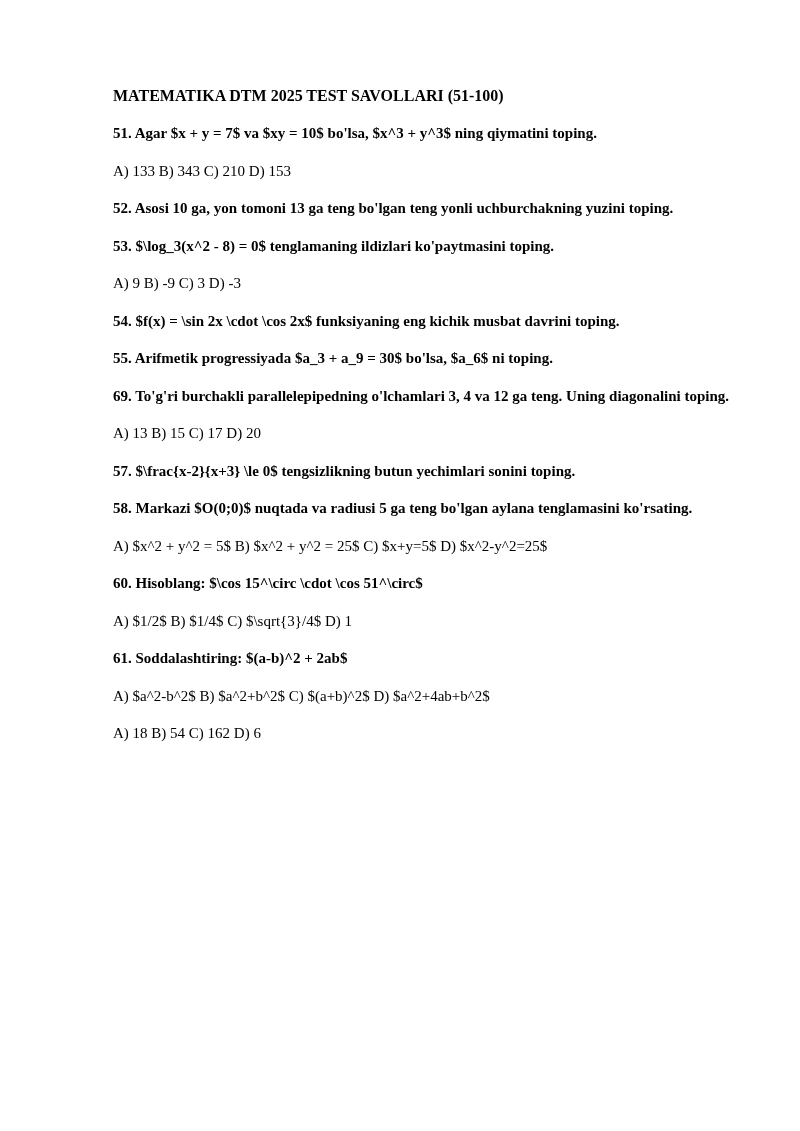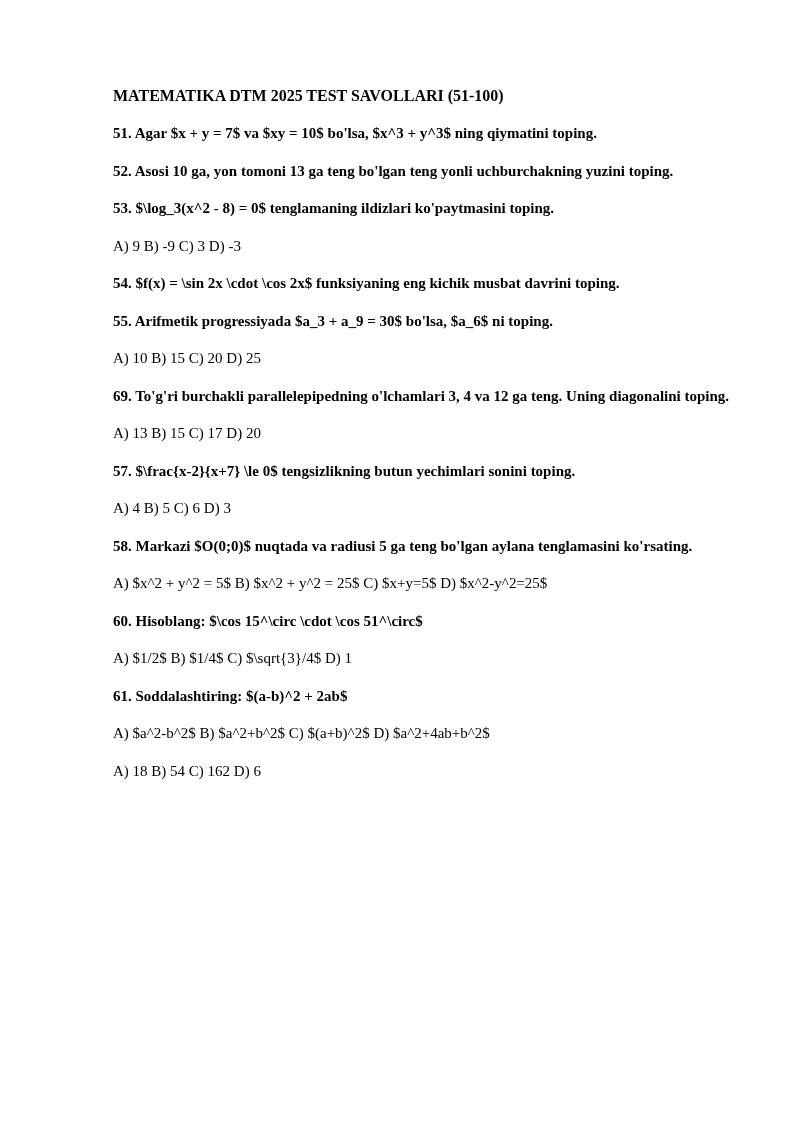--- a/index.html
+++ b/index.html
@@ -36,36 +36,35 @@
   .q-text { font-weight: bold; }
   .a-text { font-weight: normal; }
 </style>
 </head>
 <body>
 
 <div class="page">
   <h1 class="doc-title">MATEMATIKA DTM 2025 TEST SAVOLLARI (51-100)</h1>
 
   <p class="q-text">51. Agar $x + y = 7$ va $xy = 10$ bo'lsa, $x^3 + y^3$ ning qiymatini toping.</p>
+  <p class="a-text">A) 133 B) 343 C) 210 D) 153</p>
 
   <p class="q-text">52. Asosi 10 ga, yon tomoni 13 ga teng bo'lgan teng yonli uchburchakning yuzini toping.</p>
 
   <p class="q-text">53. $\log_3(x^2 - 8) = 0$ tenglamaning ildizlari ko'paytmasini toping.</p>
   <p class="a-text">A) 9 B) -9 C) 3 D) -3</p>
 
   <p class="q-text">54. $f(x) = \sin 2x \cdot \cos 2x$ funksiyaning eng kichik musbat davrini toping.</p>
 
   <p class="q-text">55. Arifmetik progressiyada $a_3 + a_9 = 30$ bo'lsa, $a_6$ ni toping.</p>
-  <p class="a-text">A) 10 B) 15 C) 20 D) 25</p>
 
   <p class="q-text">69. To'g'ri burchakli parallelepipedning o'lchamlari 3, 4 va 12 ga teng. Uning diagonalini toping.</p>
   <p class="a-text">A) 13 B) 15 C) 17 D) 20</p>
 
-  <p class="q-text">57. $\frac{x-2}{x+7} \le 0$ tengsizlikning butun yechimlari sonini toping.</p>
-  <p class="a-text">A) 4 B) 5 C) 6 D) 3</p>
+  <p class="q-text">57. $\frac{x-2}{x+3} \le 0$ tengsizlikning butun yechimlari sonini toping.</p>
 
   <p class="q-text">58. Markazi $O(0;0)$ nuqtada va radiusi 5 ga teng bo'lgan aylana tenglamasini ko'rsating.</p>
   <p class="a-text">A) $x^2 + y^2 = 5$ B) $x^2 + y^2 = 25$ C) $x+y=5$ D) $x^2-y^2=25$</p>
 
 
   <p class="q-text">60. Hisoblang: $\cos 15^\circ \cdot \cos 51^\circ$</p>
   <p class="a-text">A) $1/2$ B) $1/4$ C) $\sqrt{3}/4$ D) 1</p>
 
   <p class="q-text">61. Soddalashtiring: $(a-b)^2 + 2ab$</p>
   <p class="a-text">A) $a^2-b^2$ B) $a^2+b^2$ C) $(a+b)^2$ D) $a^2+4ab+b^2$</p>

